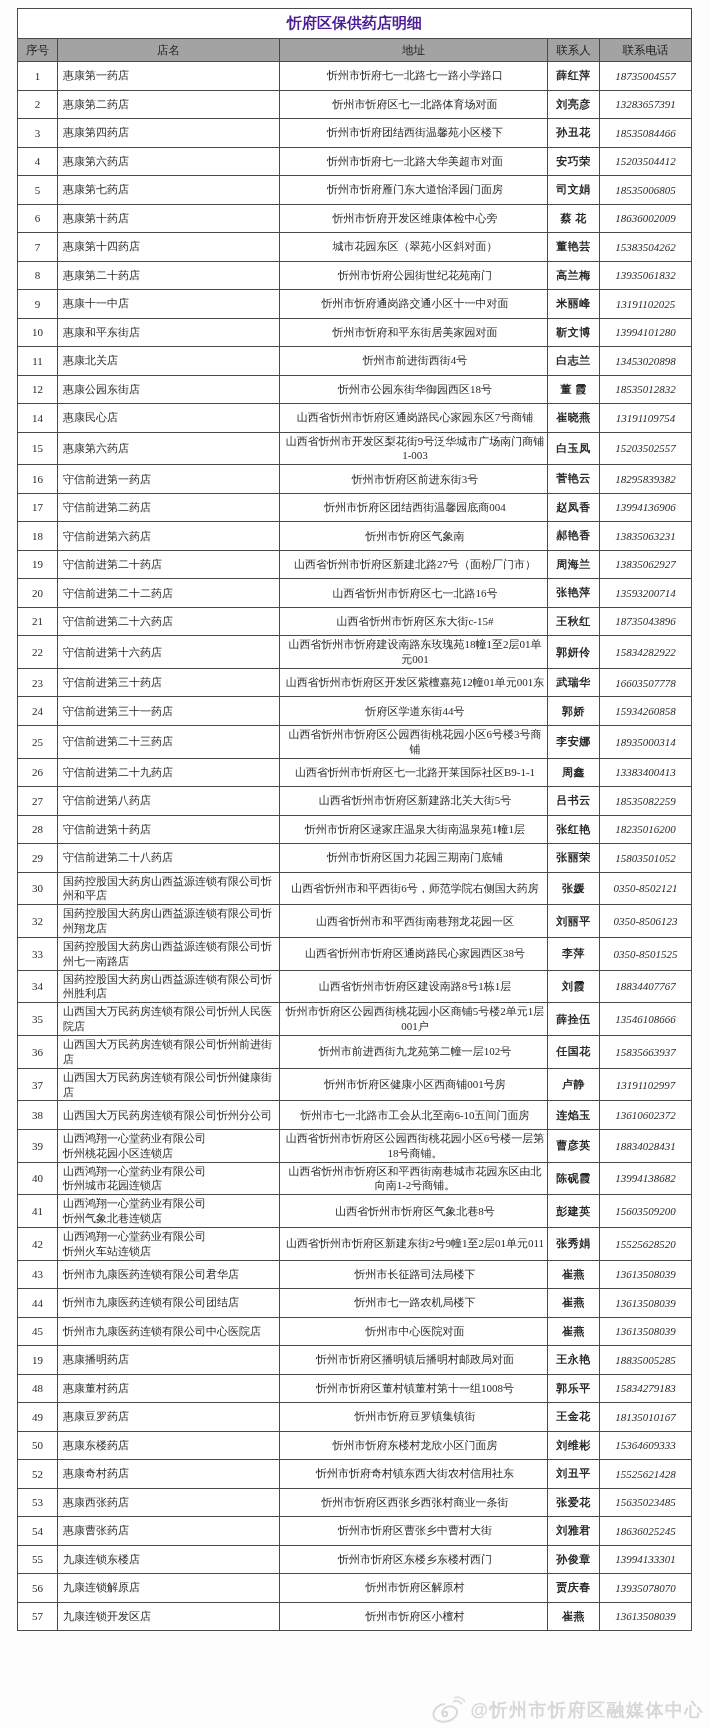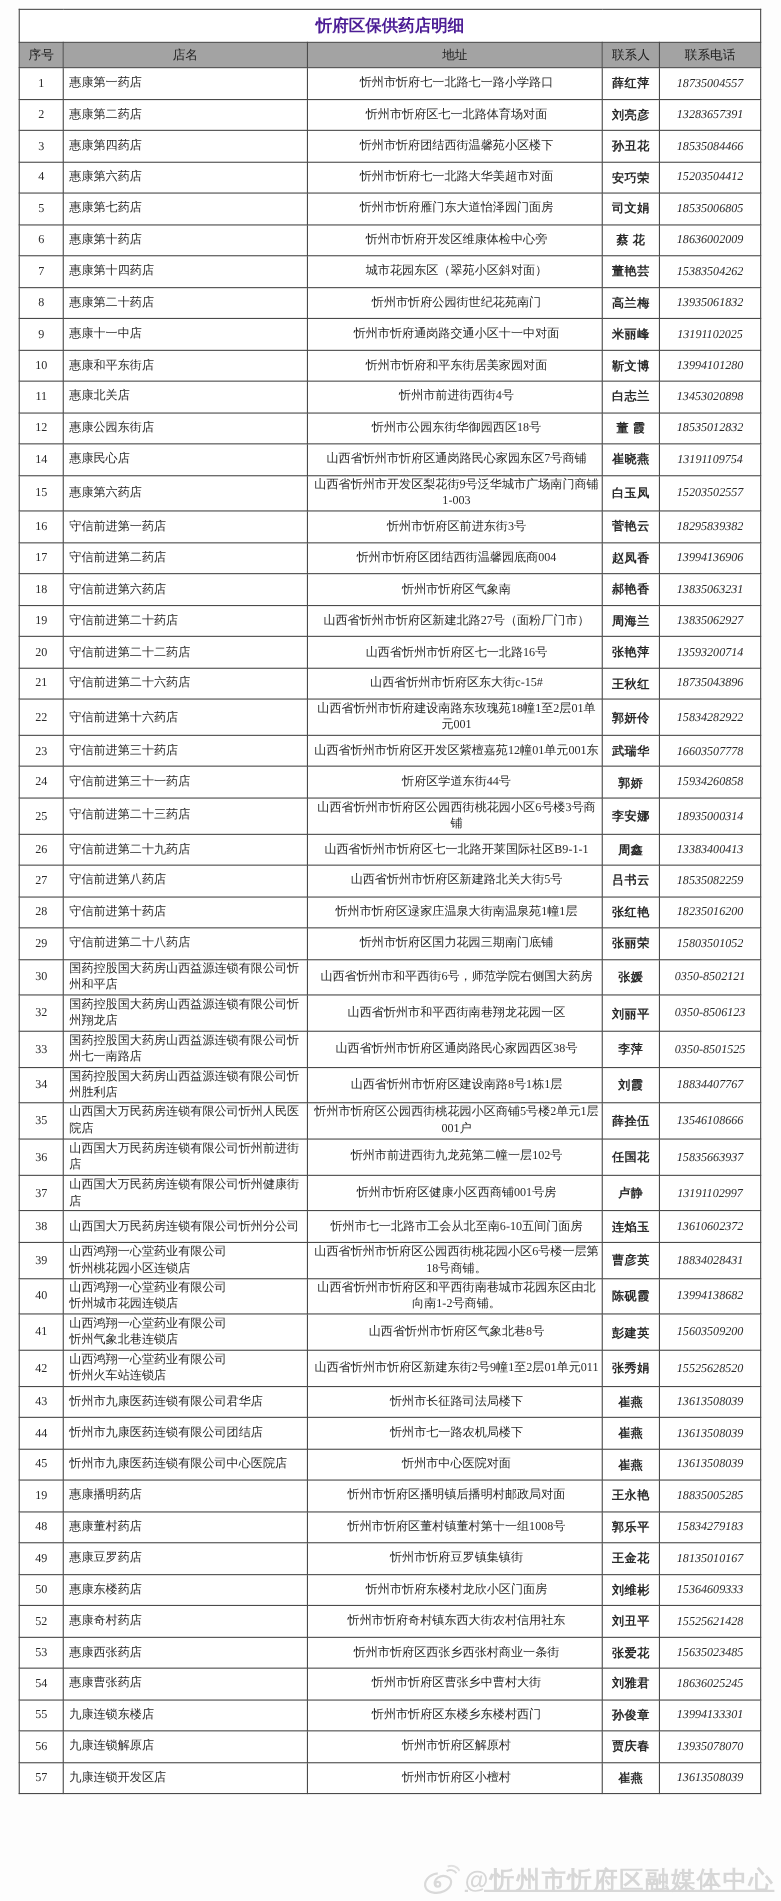--- a/index.html
+++ b/index.html
@@ -67,24 +67,23 @@
     bottom: 4px;
     display: flex;
     align-items: center;
     gap: 5px;
     opacity: 0.55;
     pointer-events: none;
   }
   .watermark .wm-text {
     font-family: "Liberation Sans", "DejaVu Sans", sans-serif;
     font-weight: 700;
-    font-size: 22px;
+    font-size: 18px;
     letter-spacing: 1.5px;
     color: #b9b9b9;
-    text-decoration: underline;
   }
   .watermark svg { display: block; }
 </style>
 </head>
 <body>
 
 <div class="page">
 
   <table class="pharmacy-table">
     <colgroup>

